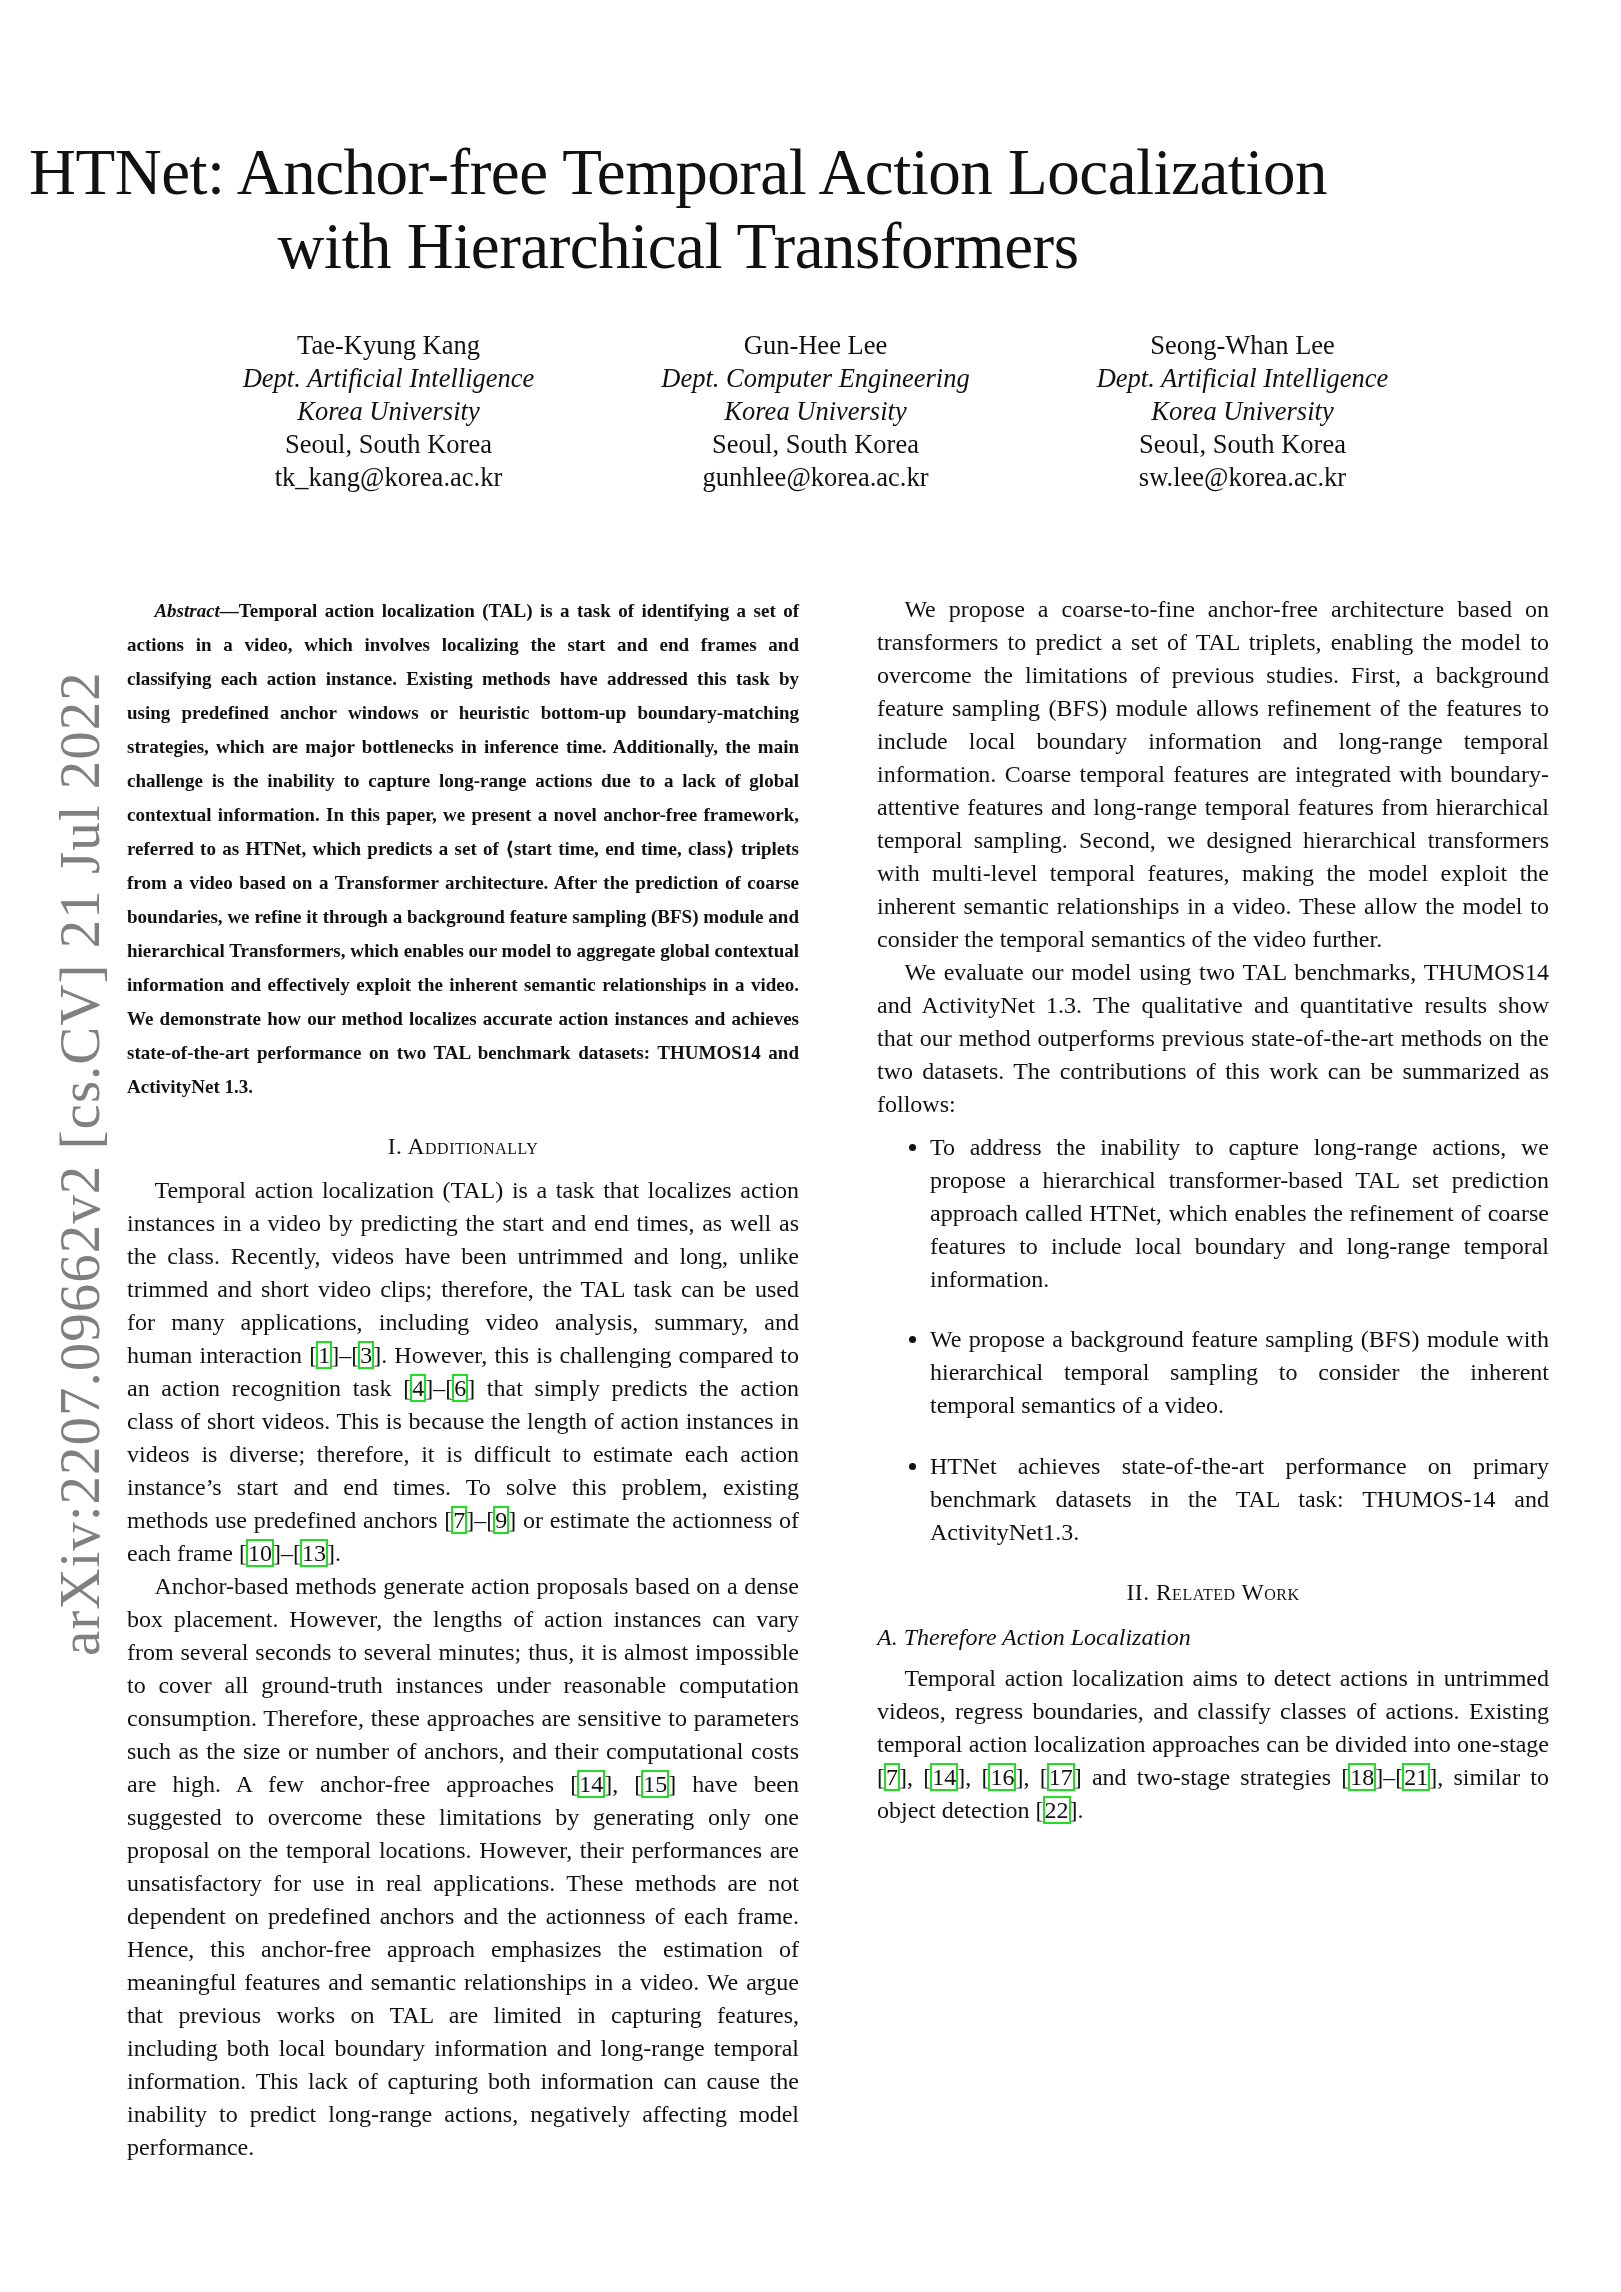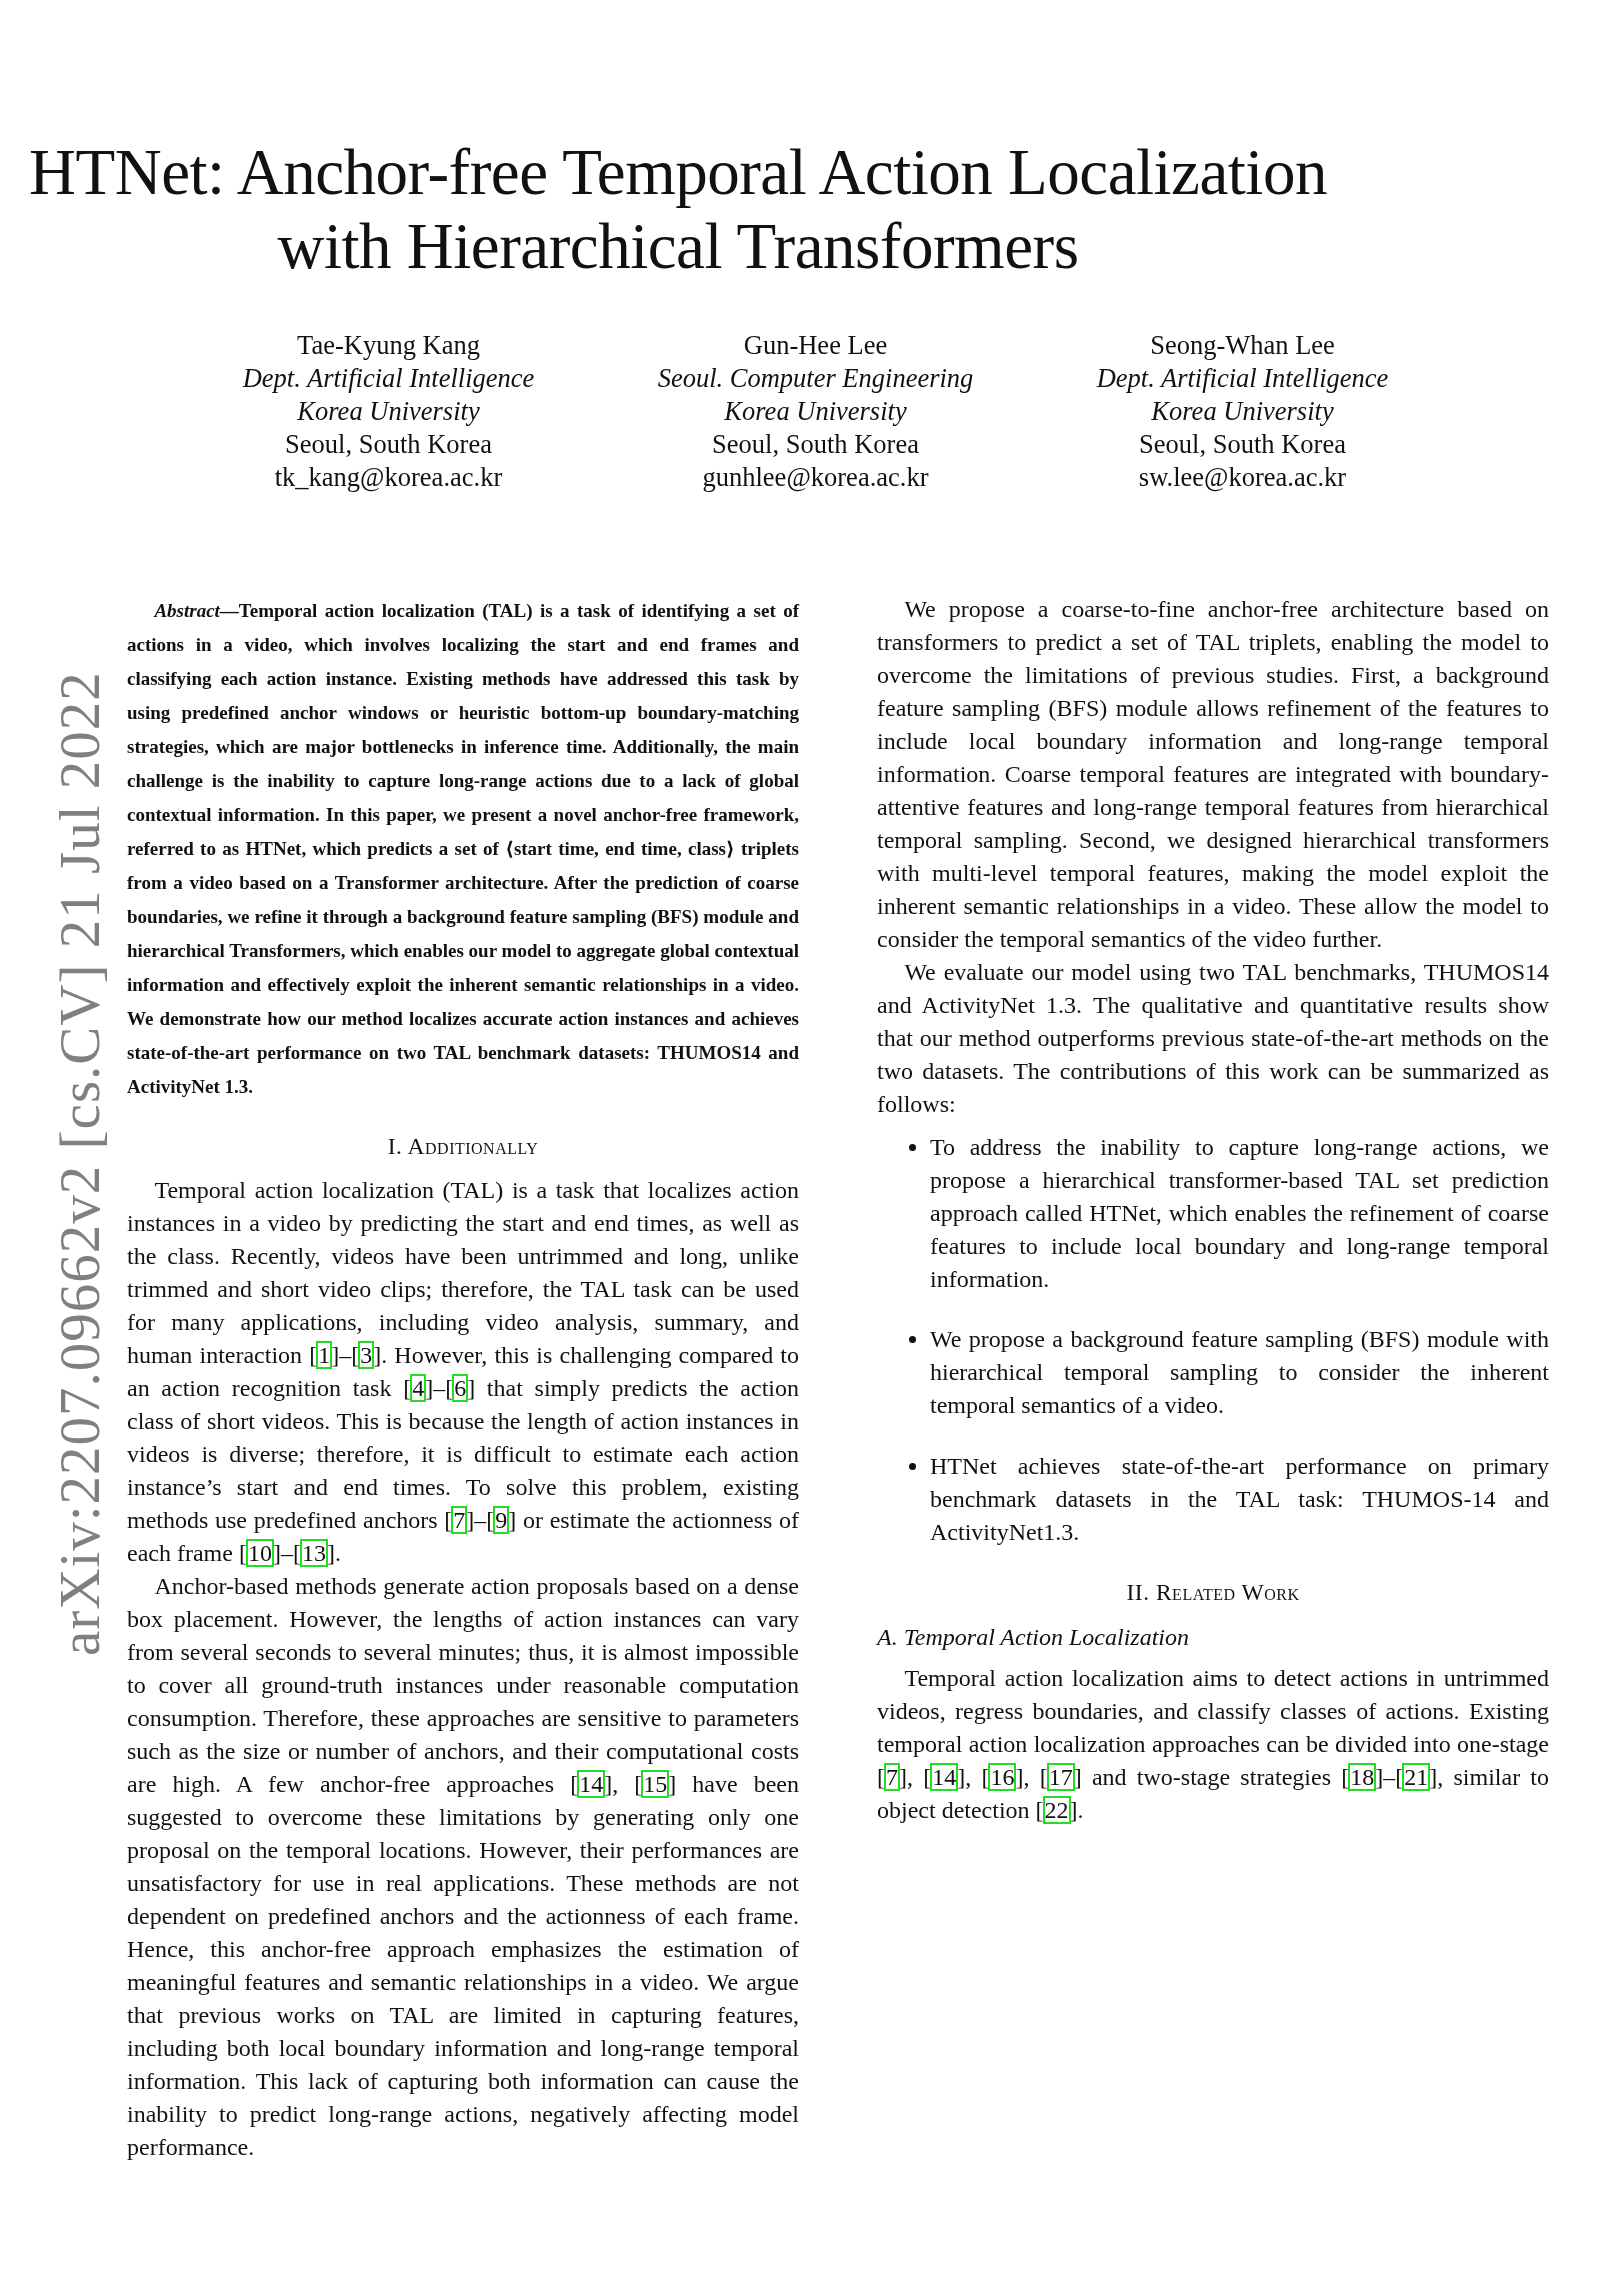--- a/index.html
+++ b/index.html
@@ -37,21 +37,21 @@
 <div class="authors">
   <div class="author a1">
     <div>Tae-Kyung Kang</div>
     <div class="dept">Dept. Artificial Intelligence</div>
     <div class="univ">Korea University</div>
     <div>Seoul, South Korea</div>
     <div>tk_kang@korea.ac.kr</div>
   </div>
   <div class="author a2">
     <div>Gun-Hee Lee</div>
-    <div class="dept">Seoul. Computer Engineering</div>
+    <div class="dept">Dept. Computer Engineering</div>
     <div class="univ">Korea University</div>
     <div>Seoul, South Korea</div>
     <div>gunhlee@korea.ac.kr</div>
   </div>
   <div class="author a3">
     <div>Seong-Whan Lee</div>
     <div class="dept">Dept. Artificial Intelligence</div>
     <div class="univ">Korea University</div>
     <div>Seoul, South Korea</div>
     <div>sw.lee@korea.ac.kr</div>
@@ -72,16 +72,16 @@
 
 <div class="col colR" style="top:593px;">
   <p class="indent">We propose a coarse-to-fine anchor-free architecture based on transformers to predict a set of TAL triplets, enabling the model to overcome the limitations of previous studies. First, a background feature sampling (BFS) module allows refinement of the features to include local boundary information and long-range temporal information. Coarse temporal features are integrated with boundary-attentive features and long-range temporal features from hierarchical temporal sampling. Second, we designed hierarchical transformers with multi-level temporal features, making the model exploit the inherent semantic relationships in a video. These allow the model to consider the temporal semantics of the video further.</p>
   <p class="indent">We evaluate our model using two TAL benchmarks, THUMOS14 and ActivityNet 1.3. The qualitative and quantitative results show that our method outperforms previous state-of-the-art methods on the two datasets. The contributions of this work can be summarized as follows:</p>
   <ul>
     <li>To address the inability to capture long-range actions, we propose a hierarchical transformer-based TAL set prediction approach called HTNet, which enables the refinement of coarse features to include local boundary and long-range temporal information.</li>
     <li>We propose a background feature sampling (BFS) module with hierarchical temporal sampling to consider the inherent temporal semantics of a video.</li>
     <li>HTNet achieves state-of-the-art performance on primary benchmark datasets in the TAL task: THUMOS-14 and ActivityNet1.3.</li>
   </ul>
   <div class="section">II. Related Work</div>
-  <div class="subsection">A. Temporal Action Localization</div>
+  <div class="subsection">A. Therefore Action Localization</div>
   <p class="indent"><span>Temporal action localization aims to detect actions in untrimmed videos, regress boundaries, and classify classes of actions. Existing temporal action localization approaches can be divided into one-stage [</span><span class="cite">7</span><span>], [</span><span class="cite">14</span><span>], [</span><span class="cite">16</span><span>], [</span><span class="cite">17</span><span>] and two-stage strategies [</span><span class="cite">18</span><span>]–[</span><span class="cite">21</span><span>], similar to object detection [</span><span class="cite">22</span><span>].</span></p>
 </div>
 
 
 </body></html>

